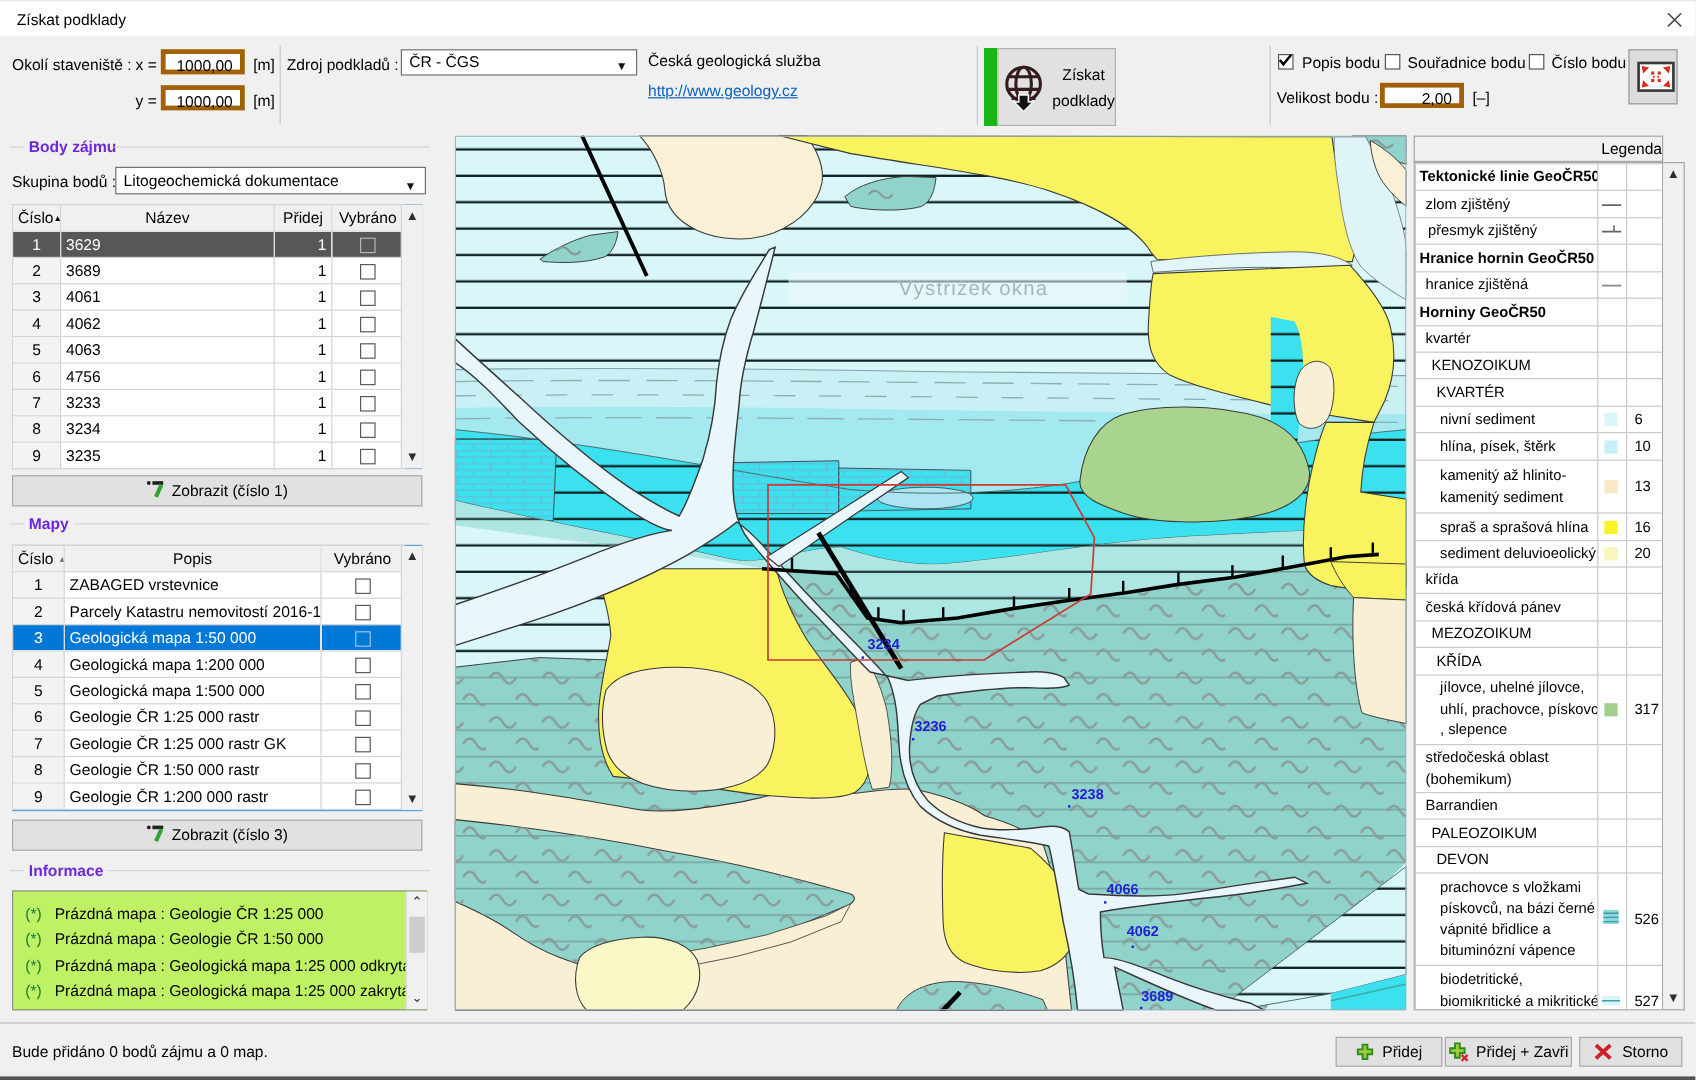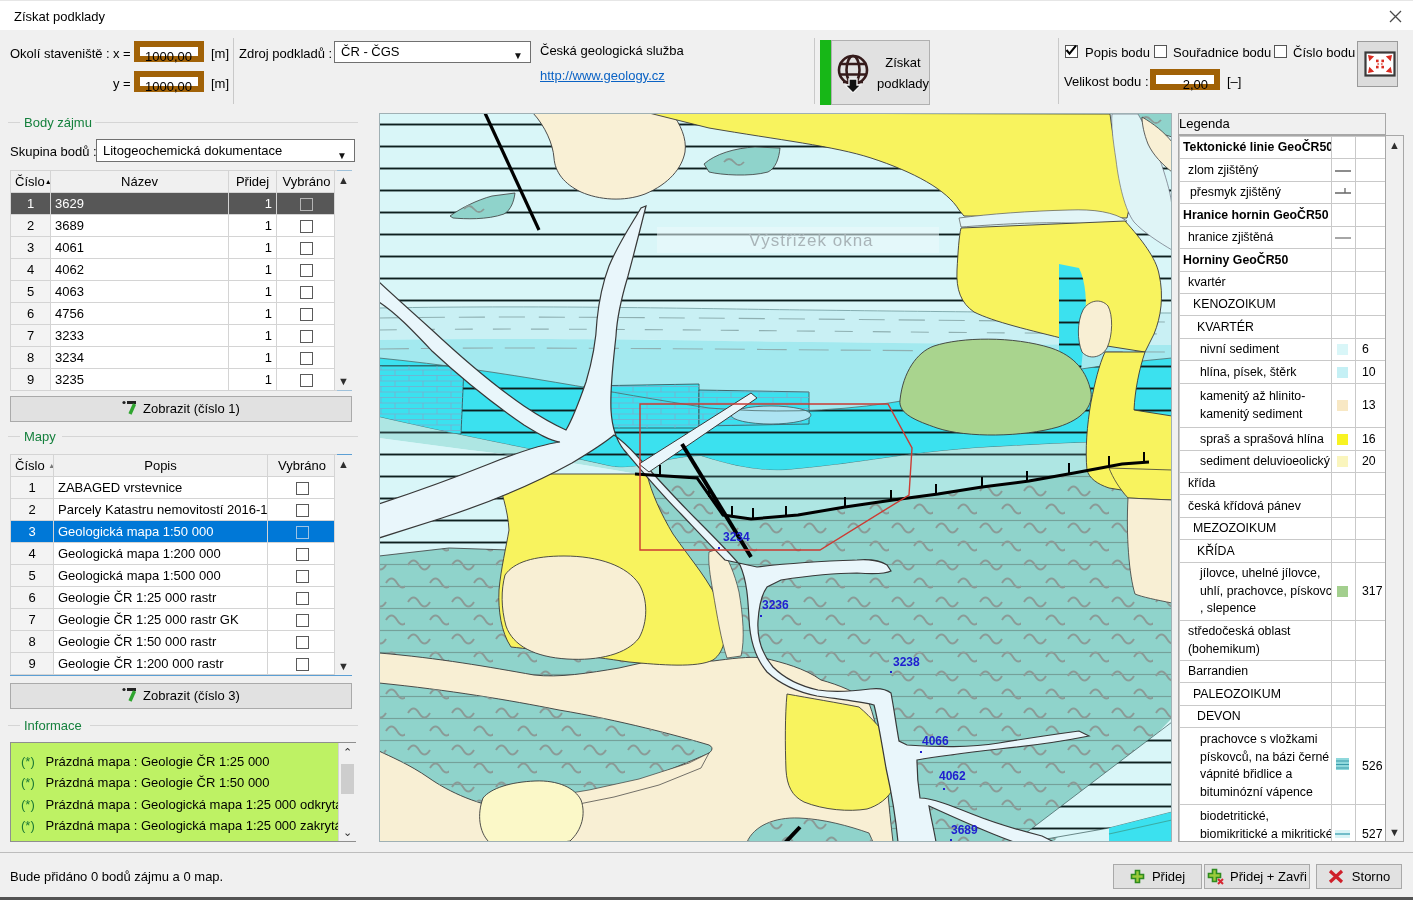--- a/index.html
+++ b/index.html
@@ -2,28 +2,28 @@
 <html><head><meta charset="utf-8">
 <style>
 * { margin:0; padding:0; box-sizing:border-box; }
 html,body { width:1413px; height:900px; overflow:hidden; }
 body { font-family:"Liberation Sans", sans-serif; font-size:13px; background:#f0f0f0; position:relative; color:#000; }
 .abs { position:absolute; }
 .titlebar { position:absolute; left:0; top:0; width:1413px; height:30px; background:#fff; border-top:1px solid #e6e6e6;}
 .titlebar .t { position:absolute; left:14px; top:8px; font-size:13px; }
 .toolbar { position:absolute; left:0; top:30px; width:1413px; height:81px; background:#f0f0f0; }
 .vsep { position:absolute; width:1px; background:#c9c9c9; }
-.inp { position:absolute; background:#fff; border:6px solid #a16207; text-align:right; padding-right:6px; font-size:13px; line-height:19px;}
+.inp { position:absolute; background:#fff; border:4px solid #a16207; text-align:right; padding-right:6px; font-size:13px; line-height:19px;}
 .lbl { position:absolute; font-size:13px; }
 .sel { position:absolute; background:#fff; border:1px solid #707070; font-size:13px; padding-left:6px; }
 .sel .ar { position:absolute; right:7px; top:50%; margin-top:-6px; font-size:10px; color:#111; }
 .cb { position:absolute; width:13px; height:13px; background:#fff; border:1px solid #555; }
 a.lnk { color:#0a62c4; text-decoration:underline; }
 .grpline { position:absolute; height:1px; background:#d5d5d5; }
-.grplbl { position:absolute; font-size:13px; color:#15803d; }
+.grplbl { position:absolute; font-size:13px; color:#6d28d9;font-weight:bold; }
 .btn { position:absolute; background:#e1e1e1; border:1px solid #aaaaaa; font-size:13px; text-align:center; }
 table.grid { border-collapse:collapse; table-layout:fixed; background:#fff; font-size:13px; }
 table.grid td, table.grid th { border:1px solid #d4d4d4; padding:0 4px; height:22px; overflow:hidden; white-space:nowrap; font-weight:normal; }
 table.grid td:first-child { background:#f3f3f3; }
 table.grid tr[style] td:first-child { background:inherit; }
 table.grid th { background:#f0f0f0; text-align:center; }
 .sb { position:absolute; width:18px; background:#f0f0f0; border-left:1px solid #d4d4d4;}
 .sb .up,.sb .dn { position:absolute; left:0; width:100%; height:18px; color:#2e2e2e; font-size:11px; text-align:center; line-height:18px;}
 .sb .dn { bottom:0; }
 .statusline { position:absolute; left:0; top:852px; width:1413px; height:1px; background:#bdbdbd; }
@@ -462,21 +462,21 @@
         <rect x="881" y="671" width="2" height="2"></rect>
         <rect x="911" y="751" width="2" height="2"></rect>
         <rect x="934" y="788" width="2" height="2"></rect>
         <rect x="941" y="839" width="2" height="2"></rect>
 </g>
 <rect x="370.5" y="113.5" width="792" height="728" fill="none" stroke="#9fb0b4" stroke-width="1"></rect>
 </svg>
 </div>
 
 <div class="abs" id="legend" style="left:1178px; top:113px; width:226px; height:729px;">
-  <div style="position:absolute; left:0; top:0; width:208px; height:22px; background:#f0f0f0; border:1px solid #a7a7a7; text-align:left; line-height:20px;">Legenda</div>
+  <div style="position:absolute; left:0; top:0; width:208px; height:22px; background:#f0f0f0; border:1px solid #a7a7a7; text-align:right; line-height:20px;">Legenda</div>
   <div style="position:absolute; left:0; top:22px; width:208px; height:707px; background:#fff; border:1px solid #a7a7a7; overflow:hidden;">
     <table id="lg" style="border-collapse:collapse; table-layout:fixed; width:207px; font-size:12.3px;">
       <colgroup>
           <col style="width:152px">
           <col style="width:24px">
           <col style="width:31px">
         </colgroup>
       <tbody>
           <tr style="height:22px;">
             <td class="b">Tektonické linie GeoČR50</td>

